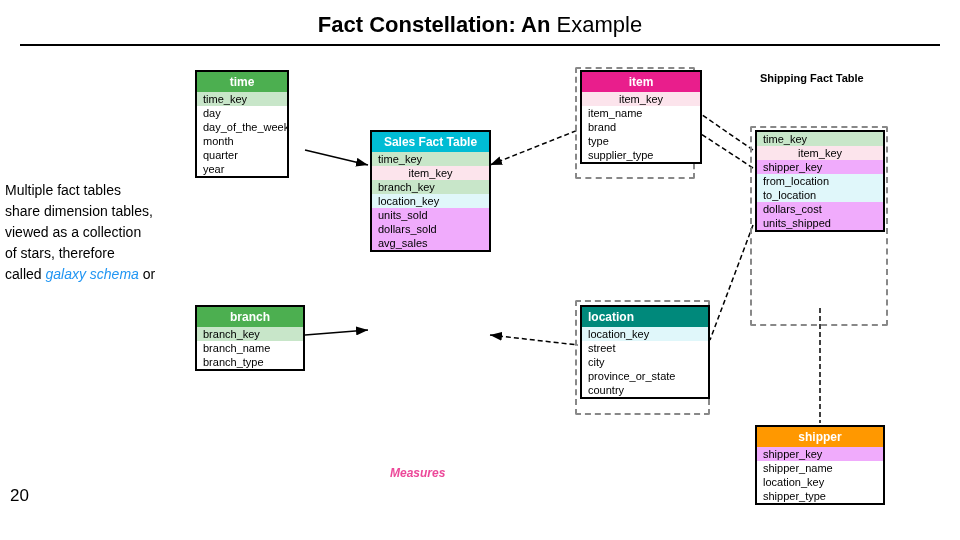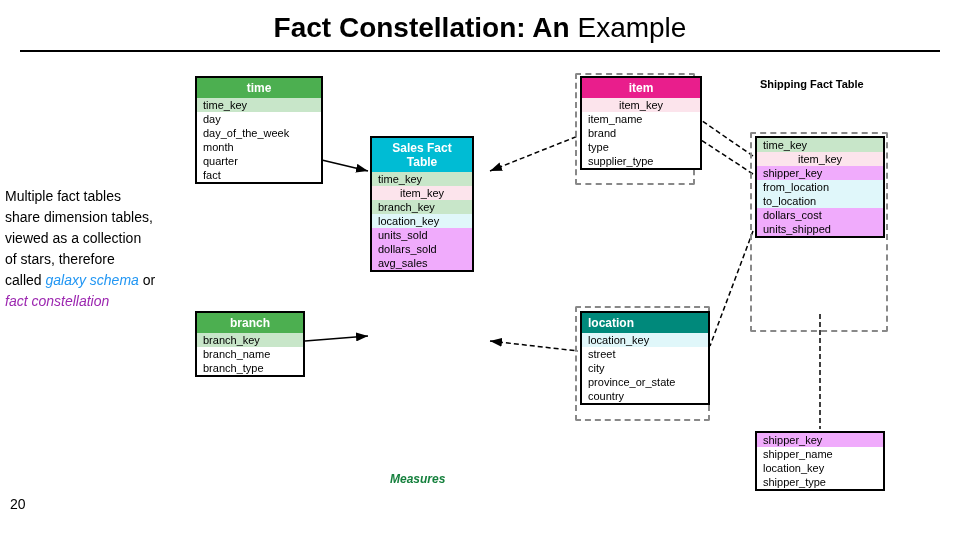--- a/index.html
+++ b/index.html
@@ -7,21 +7,21 @@
       width: 960px;
       height: 540px;
       background: #fff;
       font-family: Arial, sans-serif;
       overflow: hidden;
       position: relative;
     }
 
     .title {
       text-align: center;
-      font-size: 28px;
+      font-size: 22px;
       font-weight: bold;
       padding: 12px 0 6px 0;
       color: #000;
     }
     .title span.normal { font-weight: normal; }
     .title-underline {
       border-bottom: 2px solid #000;
       margin: 0 20px 0 20px;
     }
 
@@ -56,35 +56,35 @@
     .table-row.highlight-green { background: #c8e6c9; }
     .table-row.highlight-pink { background: #fce4ec; text-align: center; }
     .table-row.highlight-yellow { background: #f0abfc; }
     .table-row.highlight-cyan { background: #e0f7fa; }
     .table-row.white { background: #fff; }
 
     
     .time-dim {
       top: 20px;
       left: 195px;
-      width: 128px;
+      width: 94px;
     }
 
     
     .branch-dim {
       top: 255px;
       left: 195px;
       width: 110px;
     }
 
     
     .sales-fact {
       top: 80px;
       left: 370px;
-      width: 104px;
+      width: 121px;
     }
 
     
     .item-dim {
       top: 20px;
       left: 580px;
       width: 122px;
     }
 
     
@@ -127,21 +127,21 @@
       color: #000;
     }
     .left-text .galaxy { color: #2196f3; font-style: italic; }
     .left-text .fact-const { color: #9c27b0; font-style: italic; }
 
     
     .page-num {
       position: absolute;
       bottom: 4px;
       left: 10px;
-      font-size: 14px;
+      font-size: 17px;
     }
 
     
     .dashed-box {
       position: absolute;
       border: 2px dashed #888;
       border-radius: 2px;
     }
 
     
@@ -153,21 +153,21 @@
       pointer-events: none;
     }
 
     .measures-label {
       position: absolute;
       bottom: 30px;
       left: 390px;
       font-size: 12px;
       font-weight: bold;
       font-style: italic;
-      color: #15803d;
+      color: #ec4899;
     }
   </style>
 </head>
 <body>
 
 <div class="title">
   <span>Fact Constellation: An</span> <span class="normal">Example</span>
 </div>
 <div class="title-underline"></div>
 
@@ -207,21 +207,21 @@
 
   <div class="dashed-box" style="top:76px;left:750px;width:138px;height:200px;"></div>
 
   <div class="table-box time-dim">
     <div class="table-header green">time</div>
     <div class="table-row highlight-green">time_key</div>
     <div class="table-row white">day</div>
     <div class="table-row white">day_of_the_week</div>
     <div class="table-row white">month</div>
     <div class="table-row white">quarter</div>
-    <div class="table-row white">fact</div>
+    <div class="table-row white">year</div>
   </div>
 
   <div class="table-box branch-dim">
     <div class="table-header green">branch</div>
     <div class="table-row highlight-green">branch_key</div>
     <div class="table-row white">branch_name</div>
     <div class="table-row white">branch_type</div>
   </div>
 
   <div class="table-box sales-fact">
@@ -259,32 +259,32 @@
     <div class="table-row highlight-green">time_key</div>
     <div class="table-row highlight-pink">item_key</div>
     <div class="table-row highlight-yellow">shipper_key</div>
     <div class="table-row highlight-cyan">from_location</div>
     <div class="table-row highlight-cyan">to_location</div>
     <div class="table-row highlight-yellow">dollars_cost</div>
     <div class="table-row highlight-yellow">units_shipped</div>
   </div>
 
   <div class="table-box shipper-dim">
+    <div class="table-header" style="background:#ff9800;color:#fff;font-weight:bold;text-align:center;padding:3px 6px;font-size:12px;">shipper</div>
     <div class="table-row highlight-yellow">shipper_key</div>
     <div class="table-row white">shipper_name</div>
     <div class="table-row white">location_key</div>
     <div class="table-row white">shipper_type</div>
   </div>
 
   <div class="left-text">
     <div>Multiple fact tables</div>
     <div>share dimension tables,</div>
     <div>viewed as a collection</div>
     <div>of stars, therefore</div>
     <div>called <span class="galaxy">galaxy schema</span> or</div>
-    <div><span class="fact-const">fact constellation</span></div>
   </div>
 
   <div class="measures-label">Measures</div>
 
   <div class="page-num">20</div>
 
 </div>
 
 </body></html>

